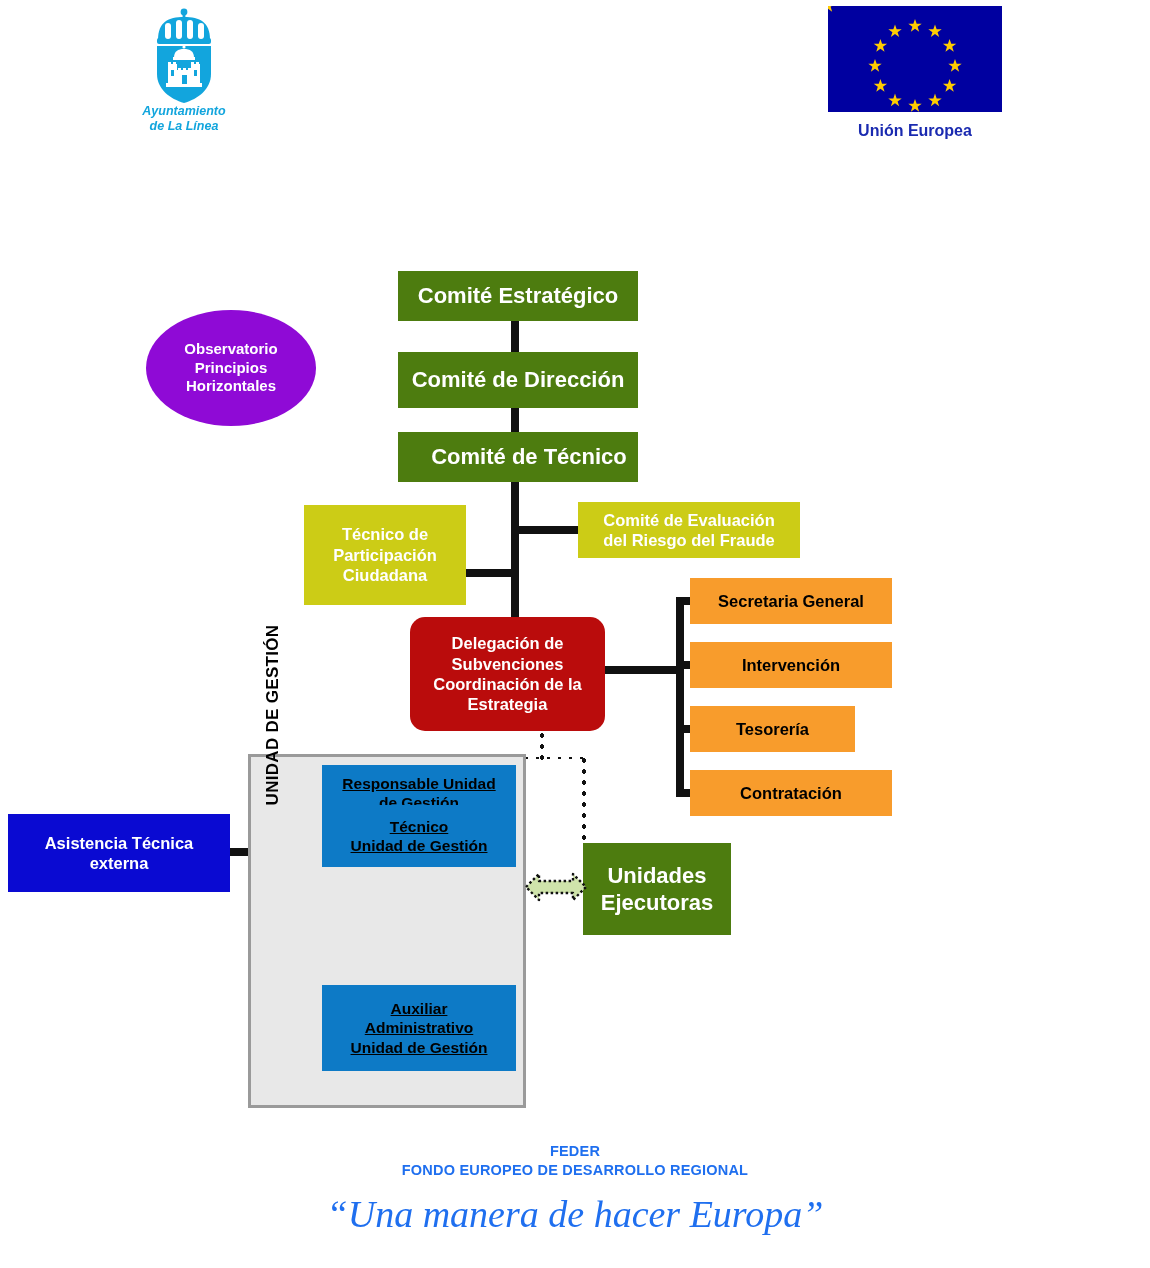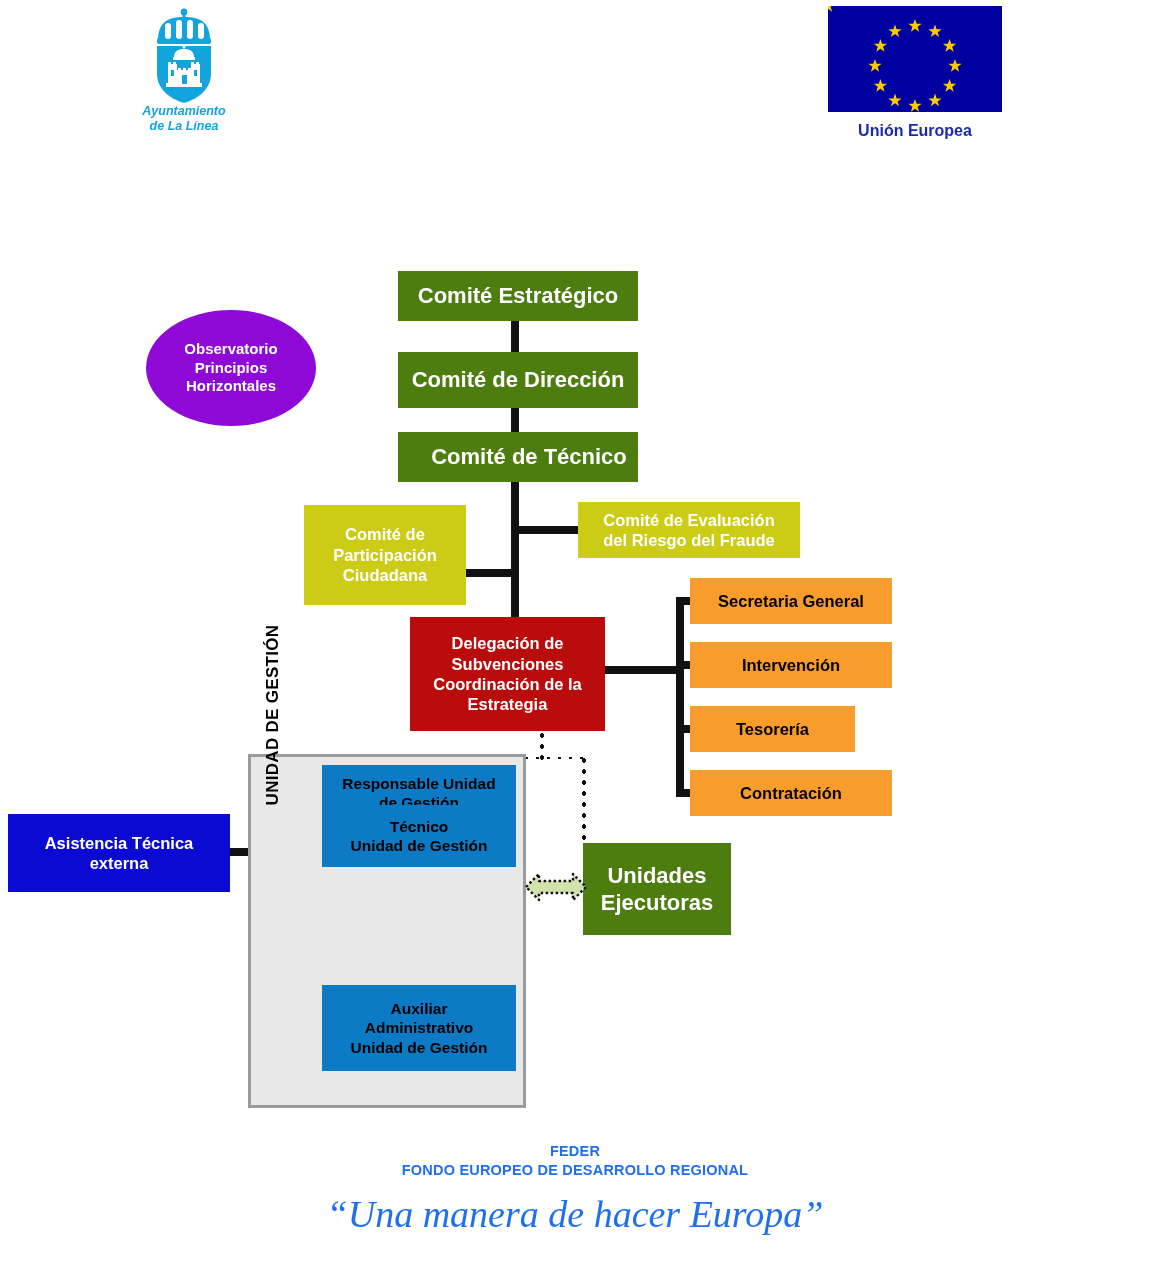--- a/index.html
+++ b/index.html
@@ -18,24 +18,24 @@
   #eu-flag svg{display:block;}
   #eu-caption{left:800px;top:122px;width:230px;text-align:center;
       font-size:16px;font-weight:bold;color:#1a2ab0;}
 
   
   .node{display:flex;align-items:center;justify-content:center;text-align:center;
         font-weight:bold;line-height:1.24;box-sizing:border-box;padding:3px 6px;}
 
   .green{background:#4d7c0f;color:#ffffff;font-size:22px;}
   .yellow{background:#cccc16;color:#ffffff;font-size:16.5px;}
-  .red{background:#ba0c0c;color:#ffffff;font-size:16.5px;}
+  .red{background:#ba0c0c;color:#ffffff;font-size:16.5px;border-radius:15px;}
   .orange{background:#f89c2c;color:#000000;font-size:16.5px;}
   .blue-box{background:#0a0ad2;color:#ffffff;font-size:16.5px;}
-  .lightblue{background:#0d7ac6;color:#000000;font-size:15.5px;}
+  .lightblue{background:#0d7ac6;color:#000000;font-size:15.5px;text-decoration:underline;}
   .purple-ell{background:#8f0ad6;color:#ffffff;font-size:15px;border-radius:50%;}
 
   
   .ln{background:#111111;}
 
   
   .dot-h{background-image:radial-gradient(#111 1.6px, transparent 1.7px);
          background-size:11px 6px;background-position:0 center;background-repeat:repeat-x;height:6px;}
   .dot-v{background-image:radial-gradient(#111 1.6px, transparent 1.7px);
          background-size:6px 11px;background-position:center 0;background-repeat:repeat-y;width:6px;}
@@ -170,21 +170,21 @@
   <span>Comité de Técnico</span>
 </div>
 
 <div class="abs node purple-ell" style="left:146px;top:310px;width:170px;height:116px;flex-direction:column;">
   <span>Observatorio</span>
   <span>Principios</span>
   <span>Horizontales</span>
 </div>
 
 <div class="abs node yellow" style="left:304px;top:505px;width:162px;height:100px;flex-direction:column;">
-  <span>Comité de</span>
+  <span>Técnico de</span>
   <span>Participación</span>
   <span>Ciudadana</span>
 </div>
 
 <div class="abs node yellow" style="left:578px;top:502px;width:222px;height:56px;flex-direction:column;">
   <span>Comité de Evaluación</span>
   <span>del Riesgo del Fraude</span>
 </div>
 
 <div class="abs node red" style="left:410px;top:617px;width:195px;height:114px;flex-direction:column;">

